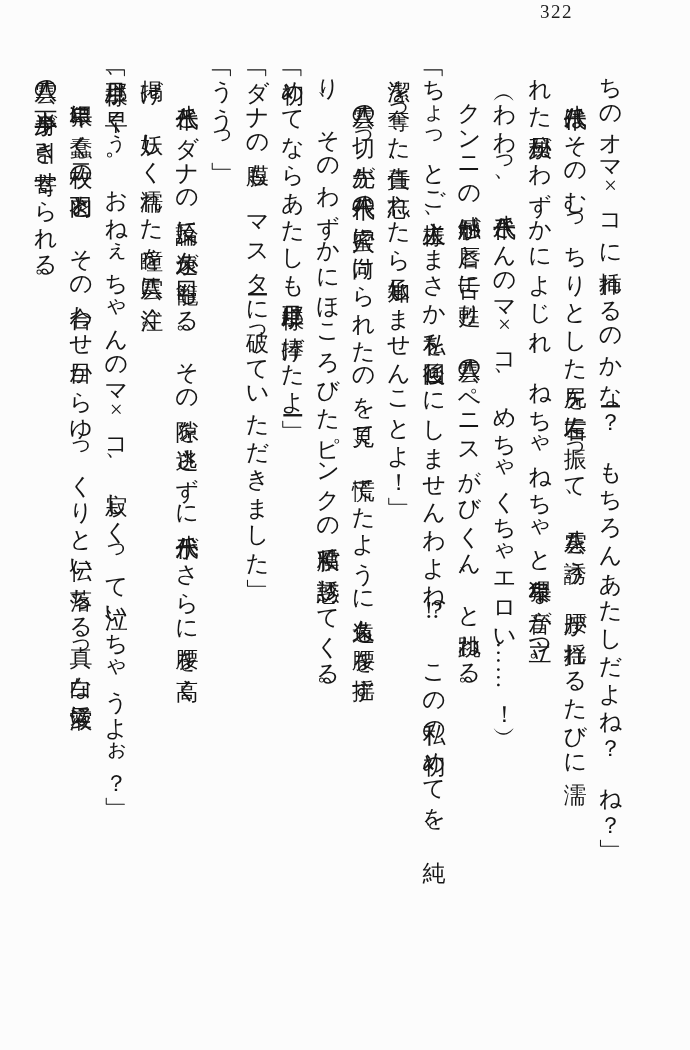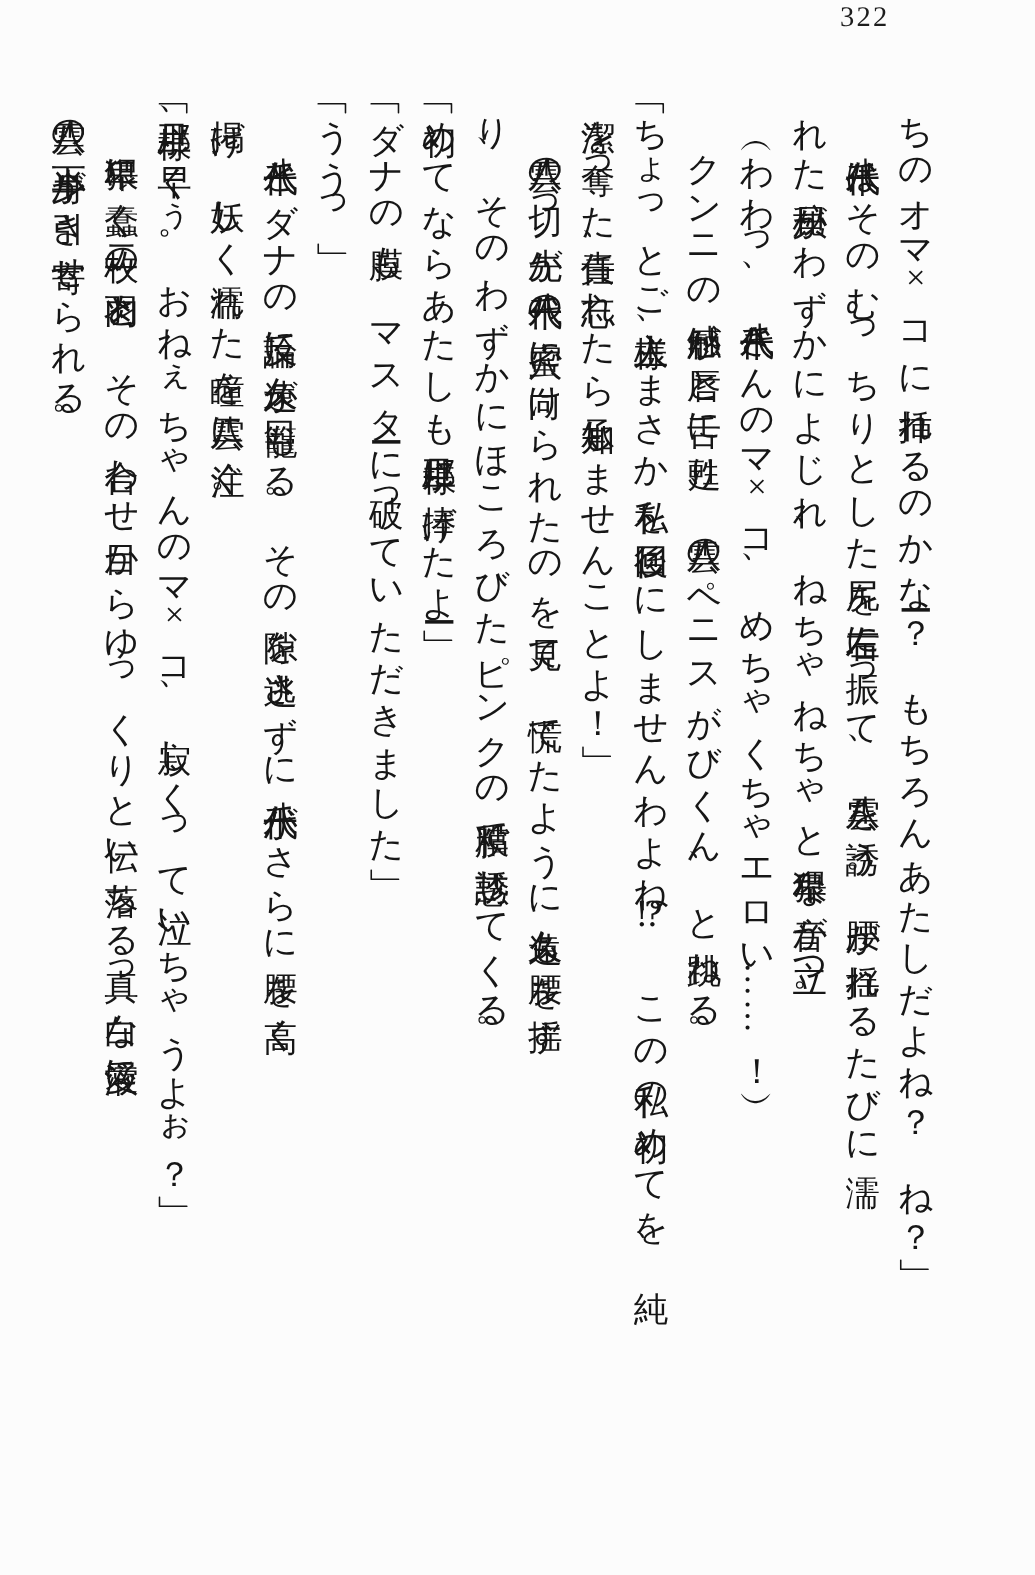--- a/index.html
+++ b/index.html
@@ -12,21 +12,21 @@
     overflow: hidden;
   }
   .page {
     position: absolute;
     inset: 0;
     background: #fcfcfc;
   }
   .page-number {
     position: absolute;
     top: 1px;
-    left: 560px;
+    left: 540px;
     font-size: 19px;
     letter-spacing: 1.5px;
     color: #1d1d1d;
   }
   .text-body {
     position: absolute;
     top: 62px;
     right: 62px;
     width: 600px;
     height: 945px;

